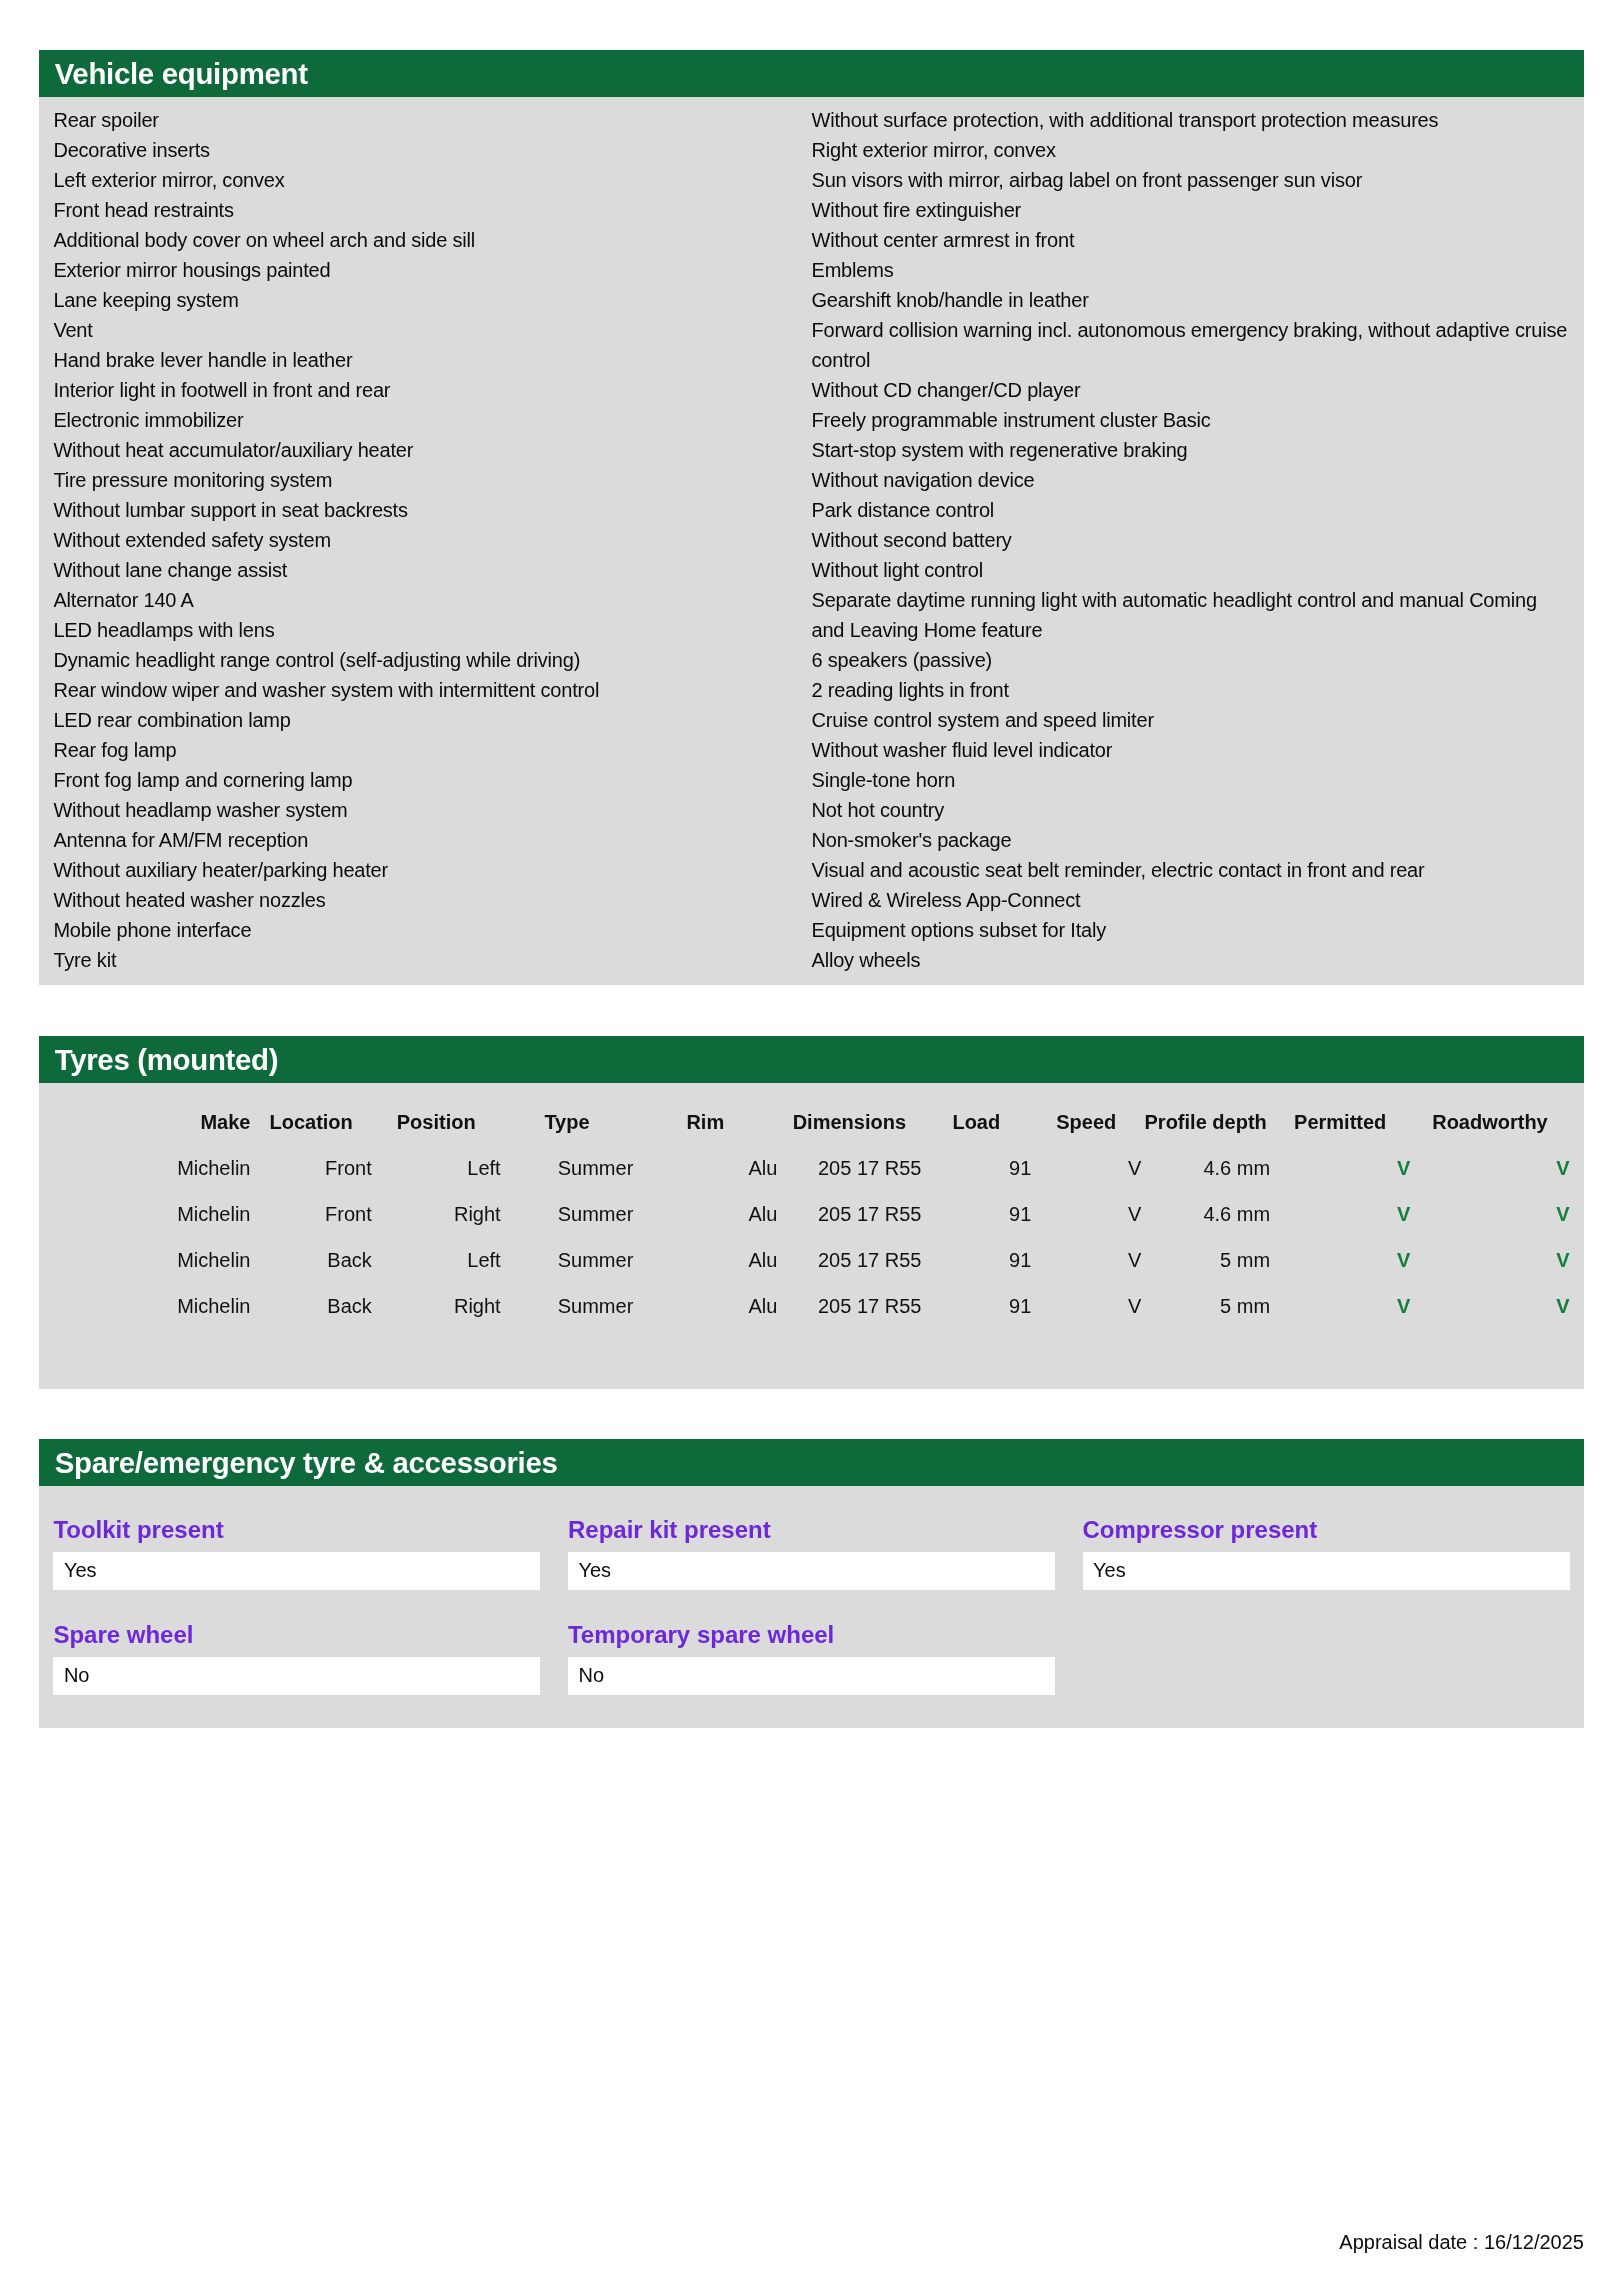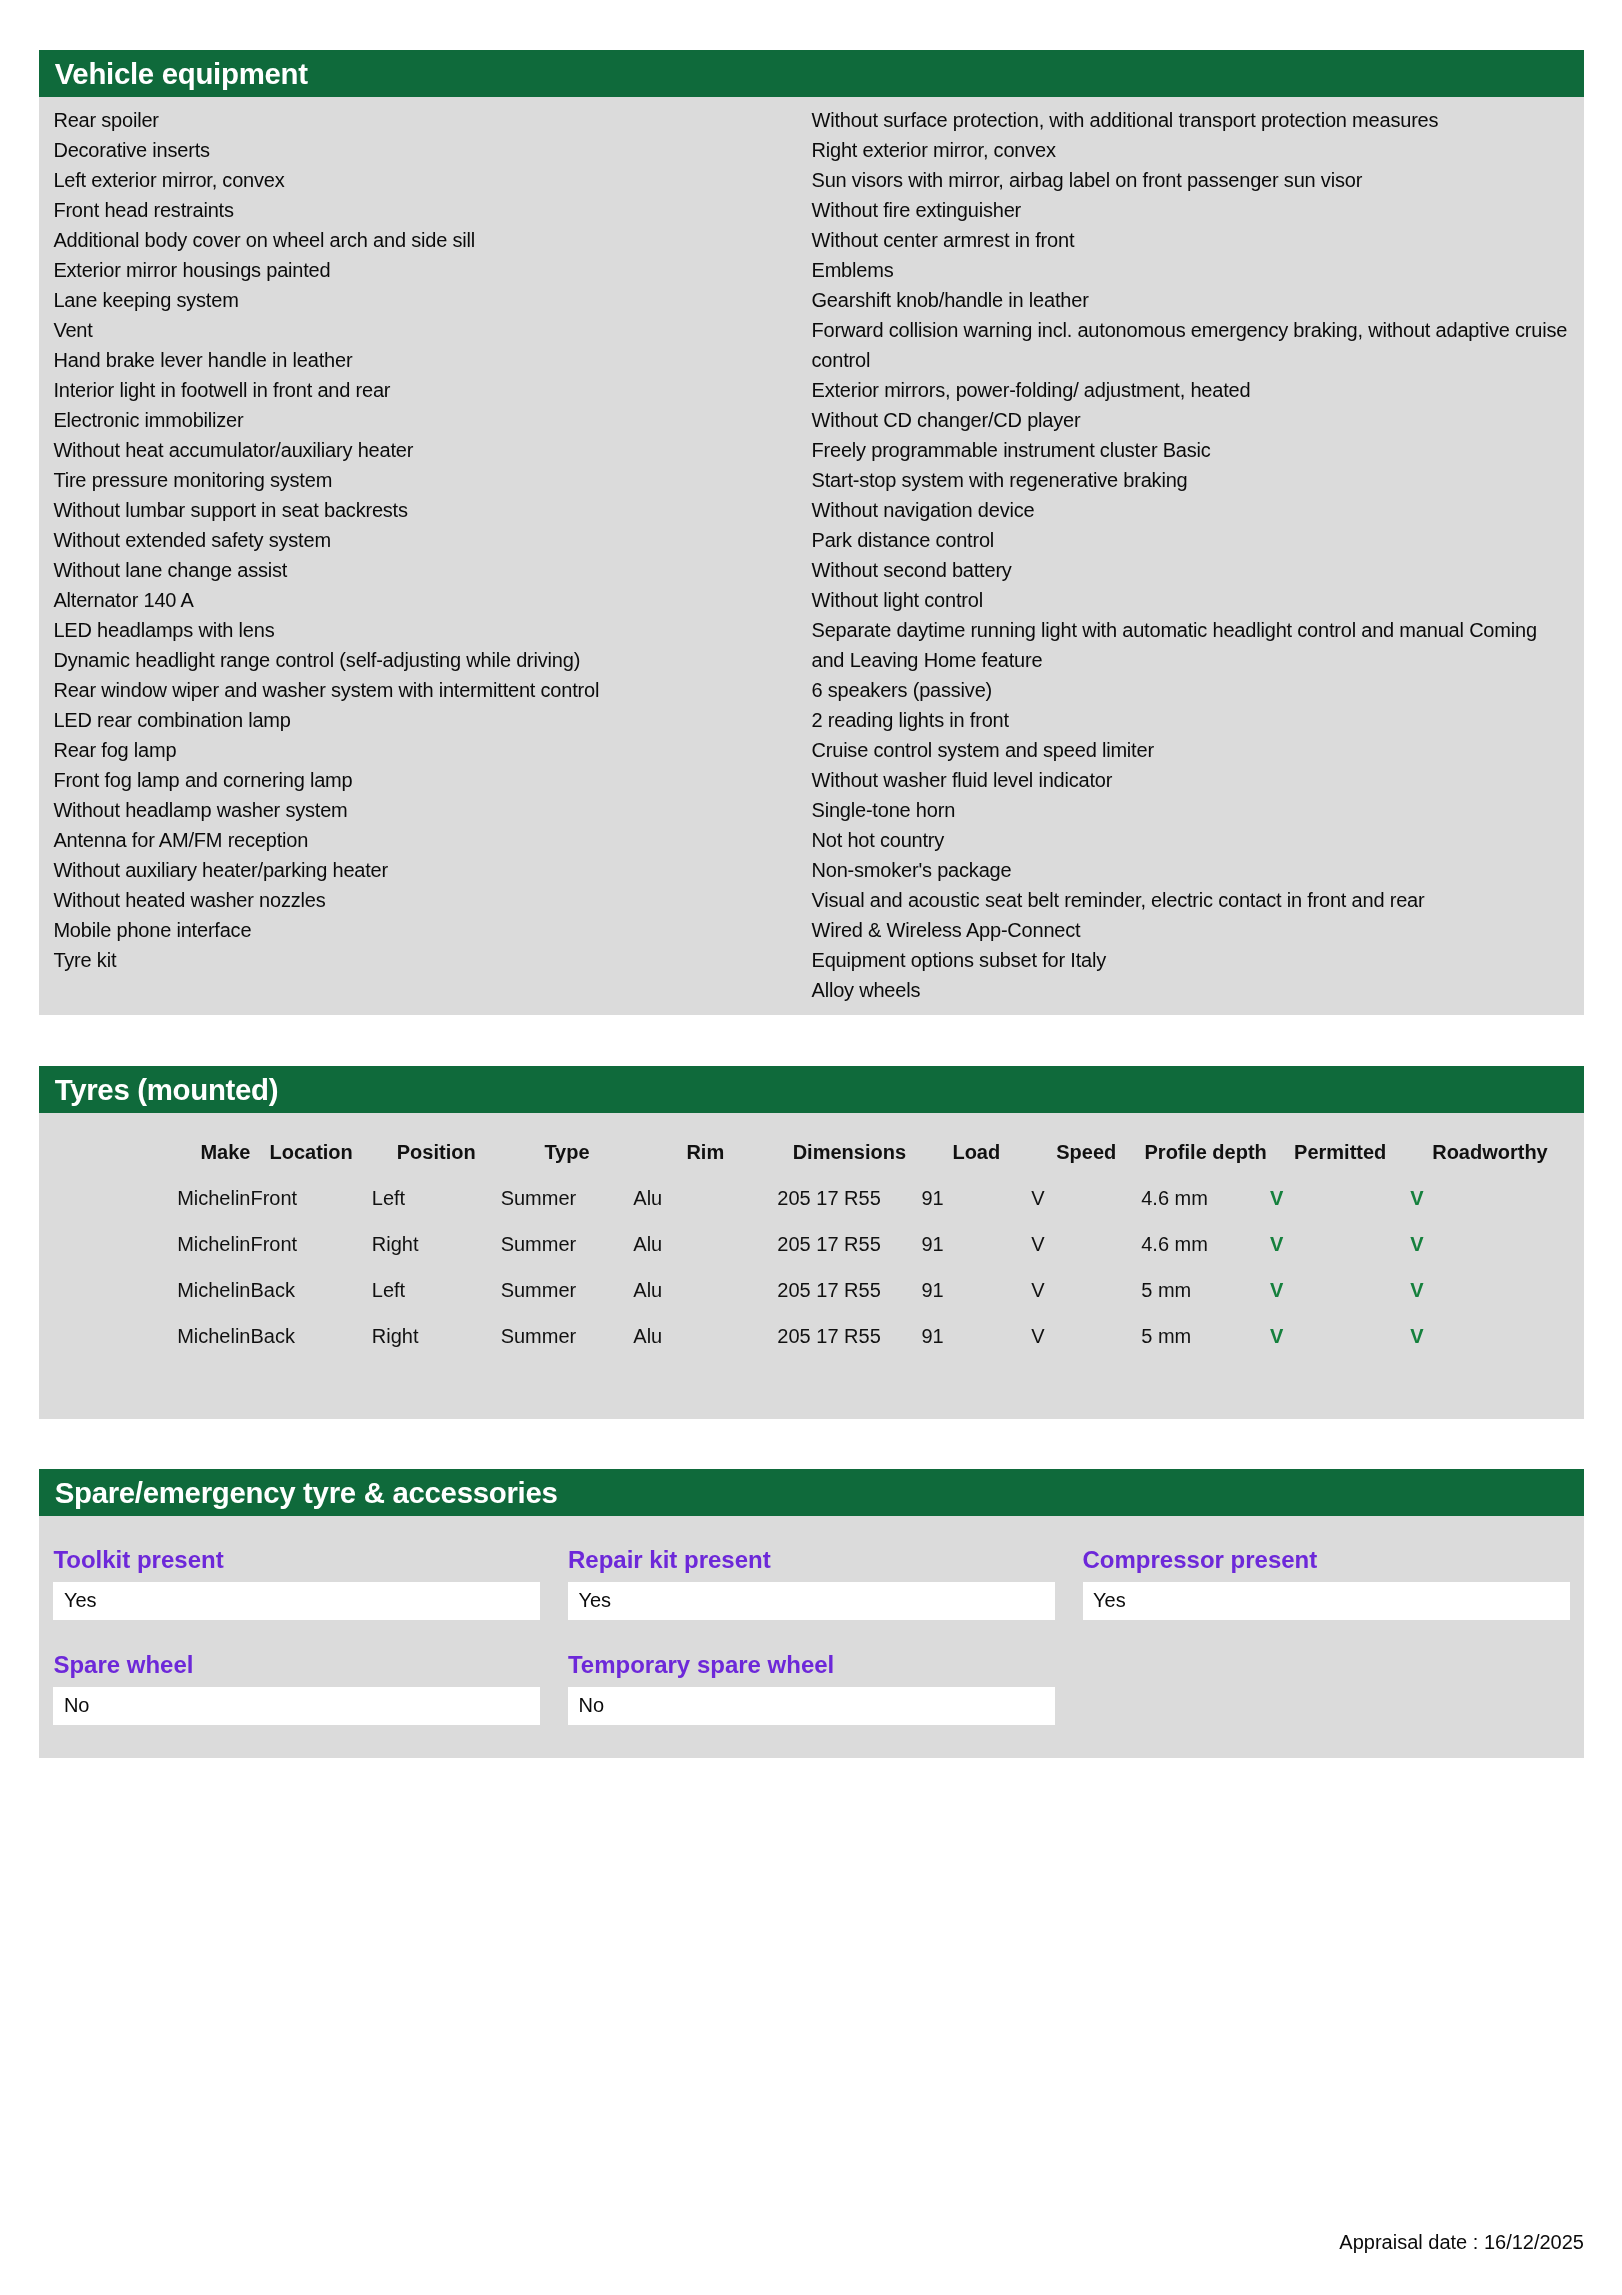--- a/index.html
+++ b/index.html
@@ -36,21 +36,21 @@
 
   
   #sec2{margin-top:51px;}
   #sec2-body{padding:15.7px 14.4px 60px 14.4px;}
   table.tyres{width:100%;border-collapse:collapse;}
   table.tyres th{
     font-size:20px;font-weight:bold;text-align:center;
     height:46px;vertical-align:middle;padding:0;
   }
   table.tyres td{
-    font-size:20px;text-align:left;
+    font-size:20px;text-align:right;
     height:46px;vertical-align:middle;padding:0;
   }
   table.tyres th:first-child,
   table.tyres td:first-child{text-align:right;}
   table.tyres td.check{color:#15803D;font-weight:bold;}
 
   
   #sec3{margin-top:50px;}
   #sec3-body{
     padding:29px 14.4px 33px 14.4px;
@@ -121,21 +121,20 @@
         </div>
       <div class="eq-col" id="eq-right">
           <div class="eq-item">Without surface protection, with additional transport protection measures</div>
           <div class="eq-item">Right exterior mirror, convex</div>
           <div class="eq-item">Sun visors with mirror, airbag label on front passenger sun visor</div>
           <div class="eq-item">Without fire extinguisher</div>
           <div class="eq-item">Without center armrest in front</div>
           <div class="eq-item">Emblems</div>
           <div class="eq-item">Gearshift knob/handle in leather</div>
           <div class="eq-item">Forward collision warning incl. autonomous emergency braking, without adaptive cruise control</div>
-          <div class="eq-item">Exterior mirrors, power-folding/ adjustment, heated</div>
           <div class="eq-item">Without CD changer/CD player</div>
           <div class="eq-item">Freely programmable instrument cluster Basic</div>
           <div class="eq-item">Start-stop system with regenerative braking</div>
           <div class="eq-item">Without navigation device</div>
           <div class="eq-item">Park distance control</div>
           <div class="eq-item">Without second battery</div>
           <div class="eq-item">Without light control</div>
           <div class="eq-item">Separate daytime running light with automatic headlight control and manual Coming and Leaving Home feature</div>
           <div class="eq-item">6 speakers (passive)</div>
           <div class="eq-item">2 reading lights in front</div>

